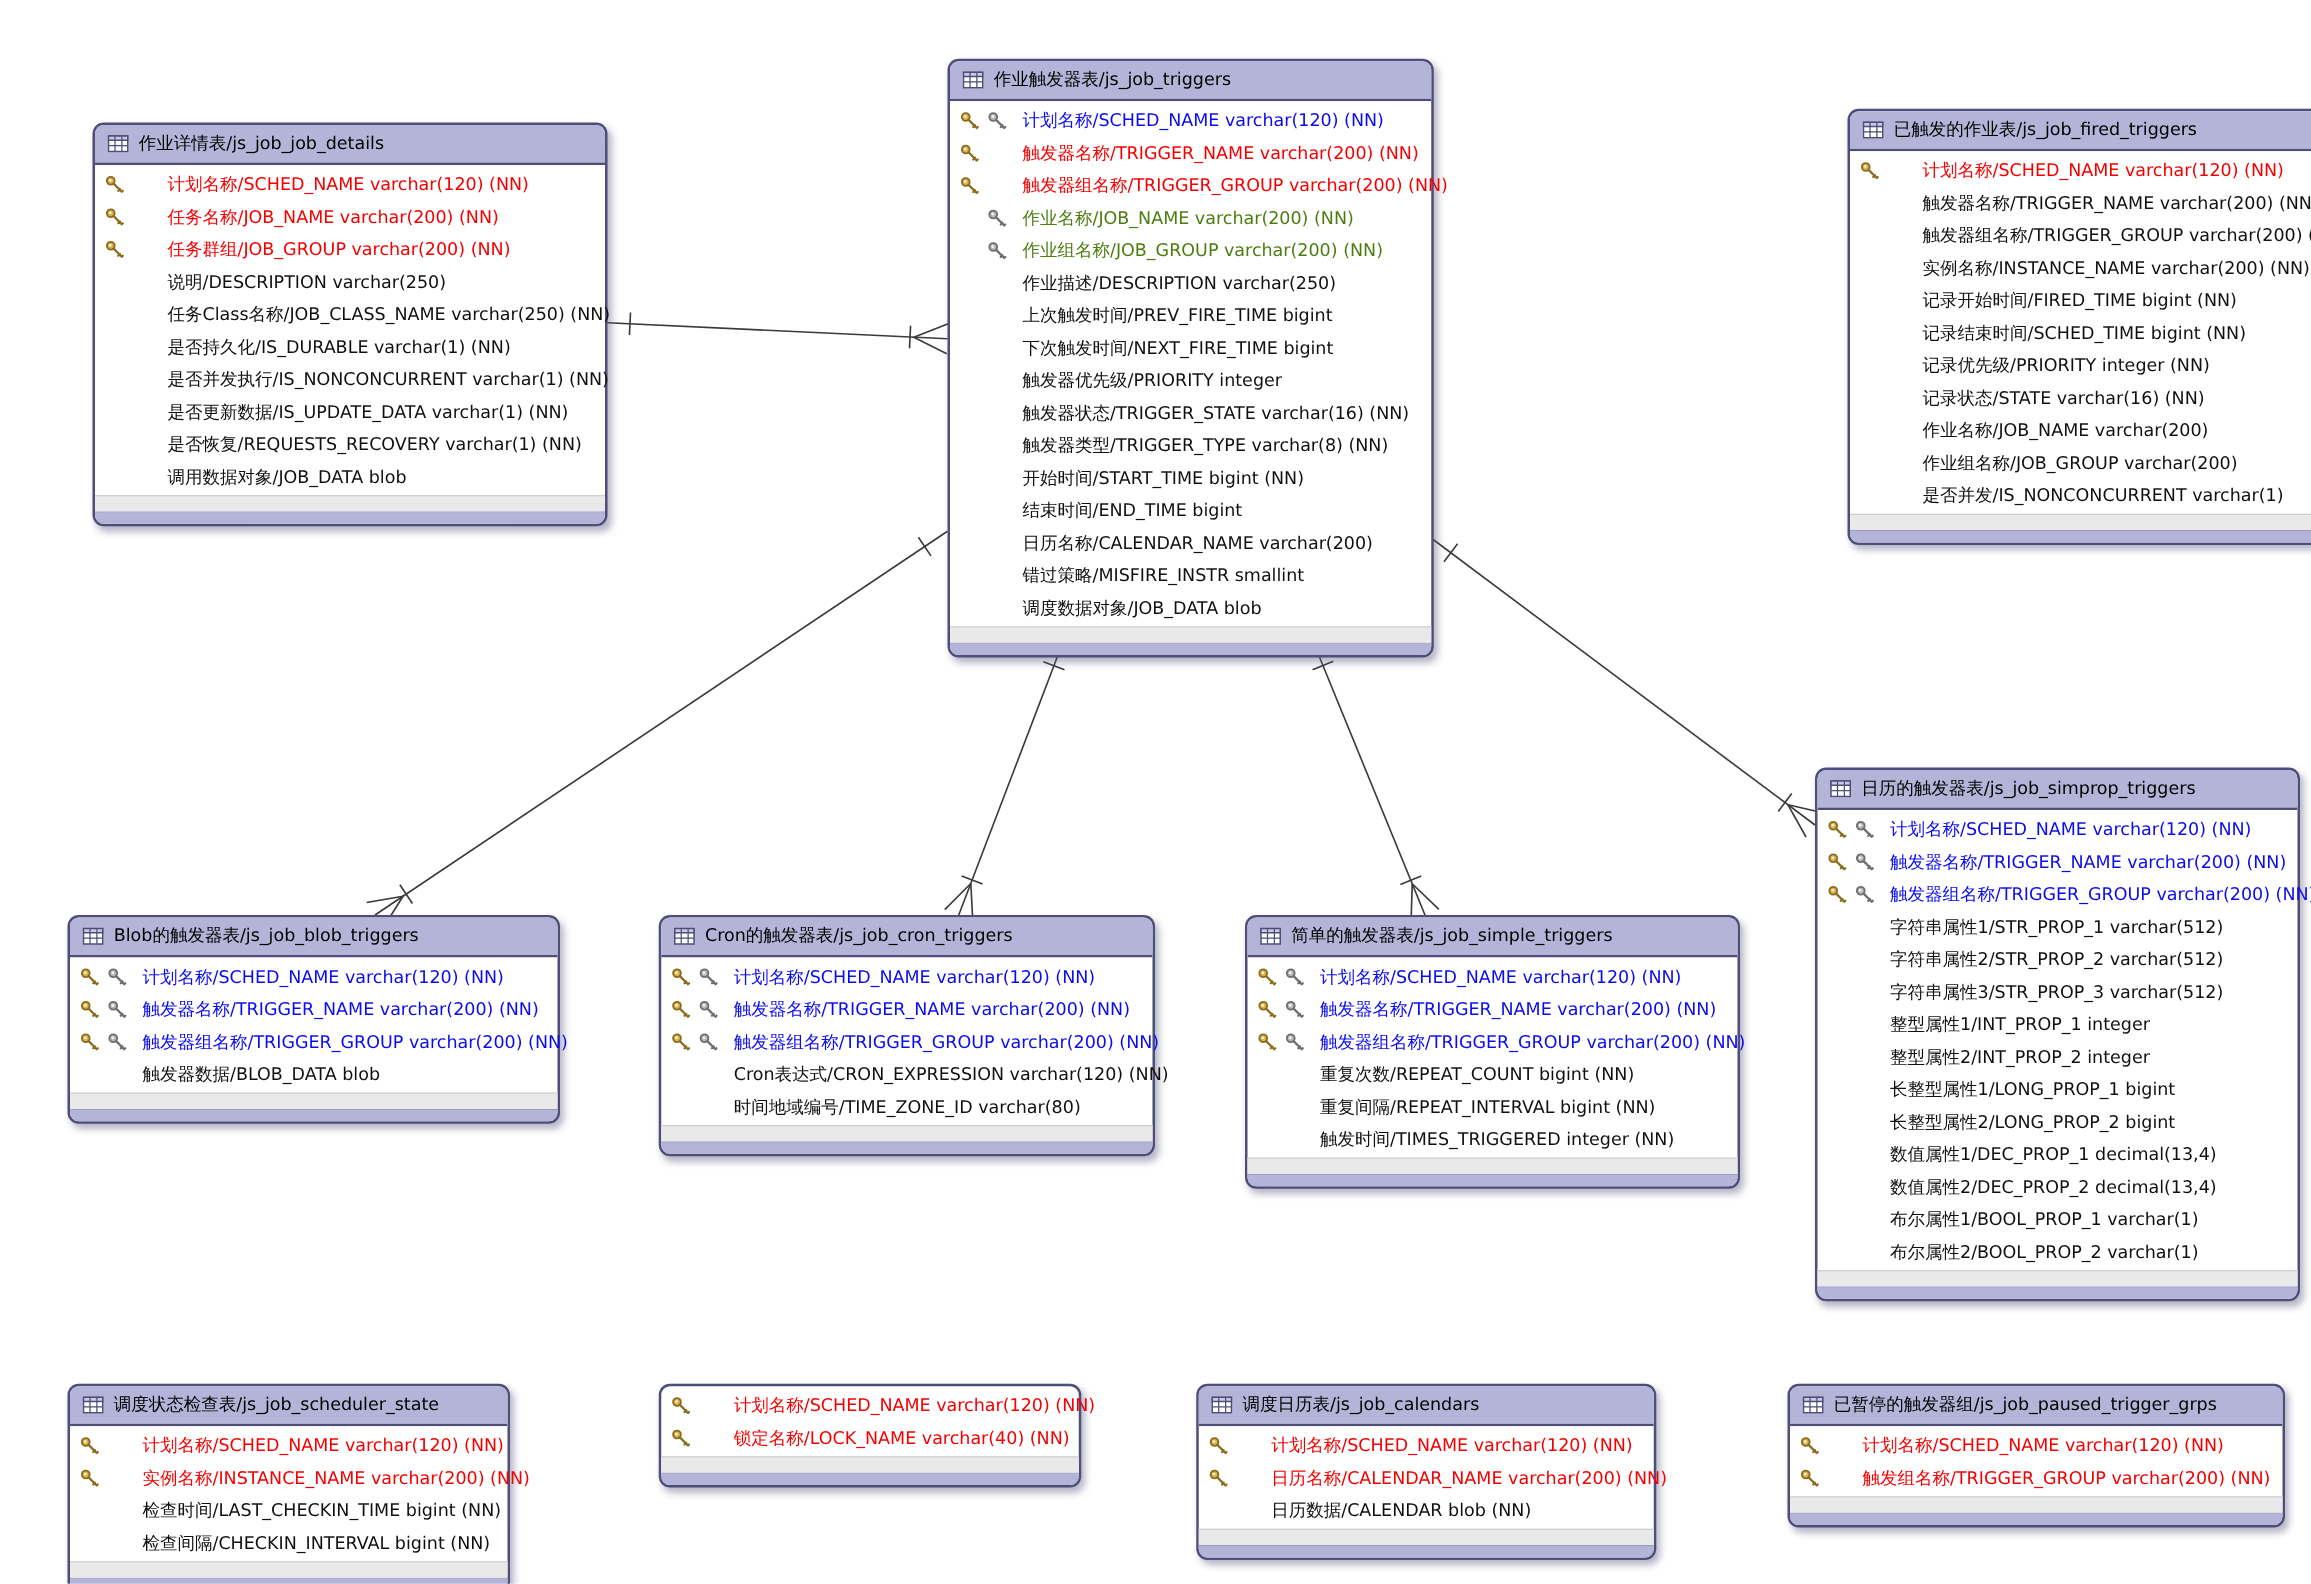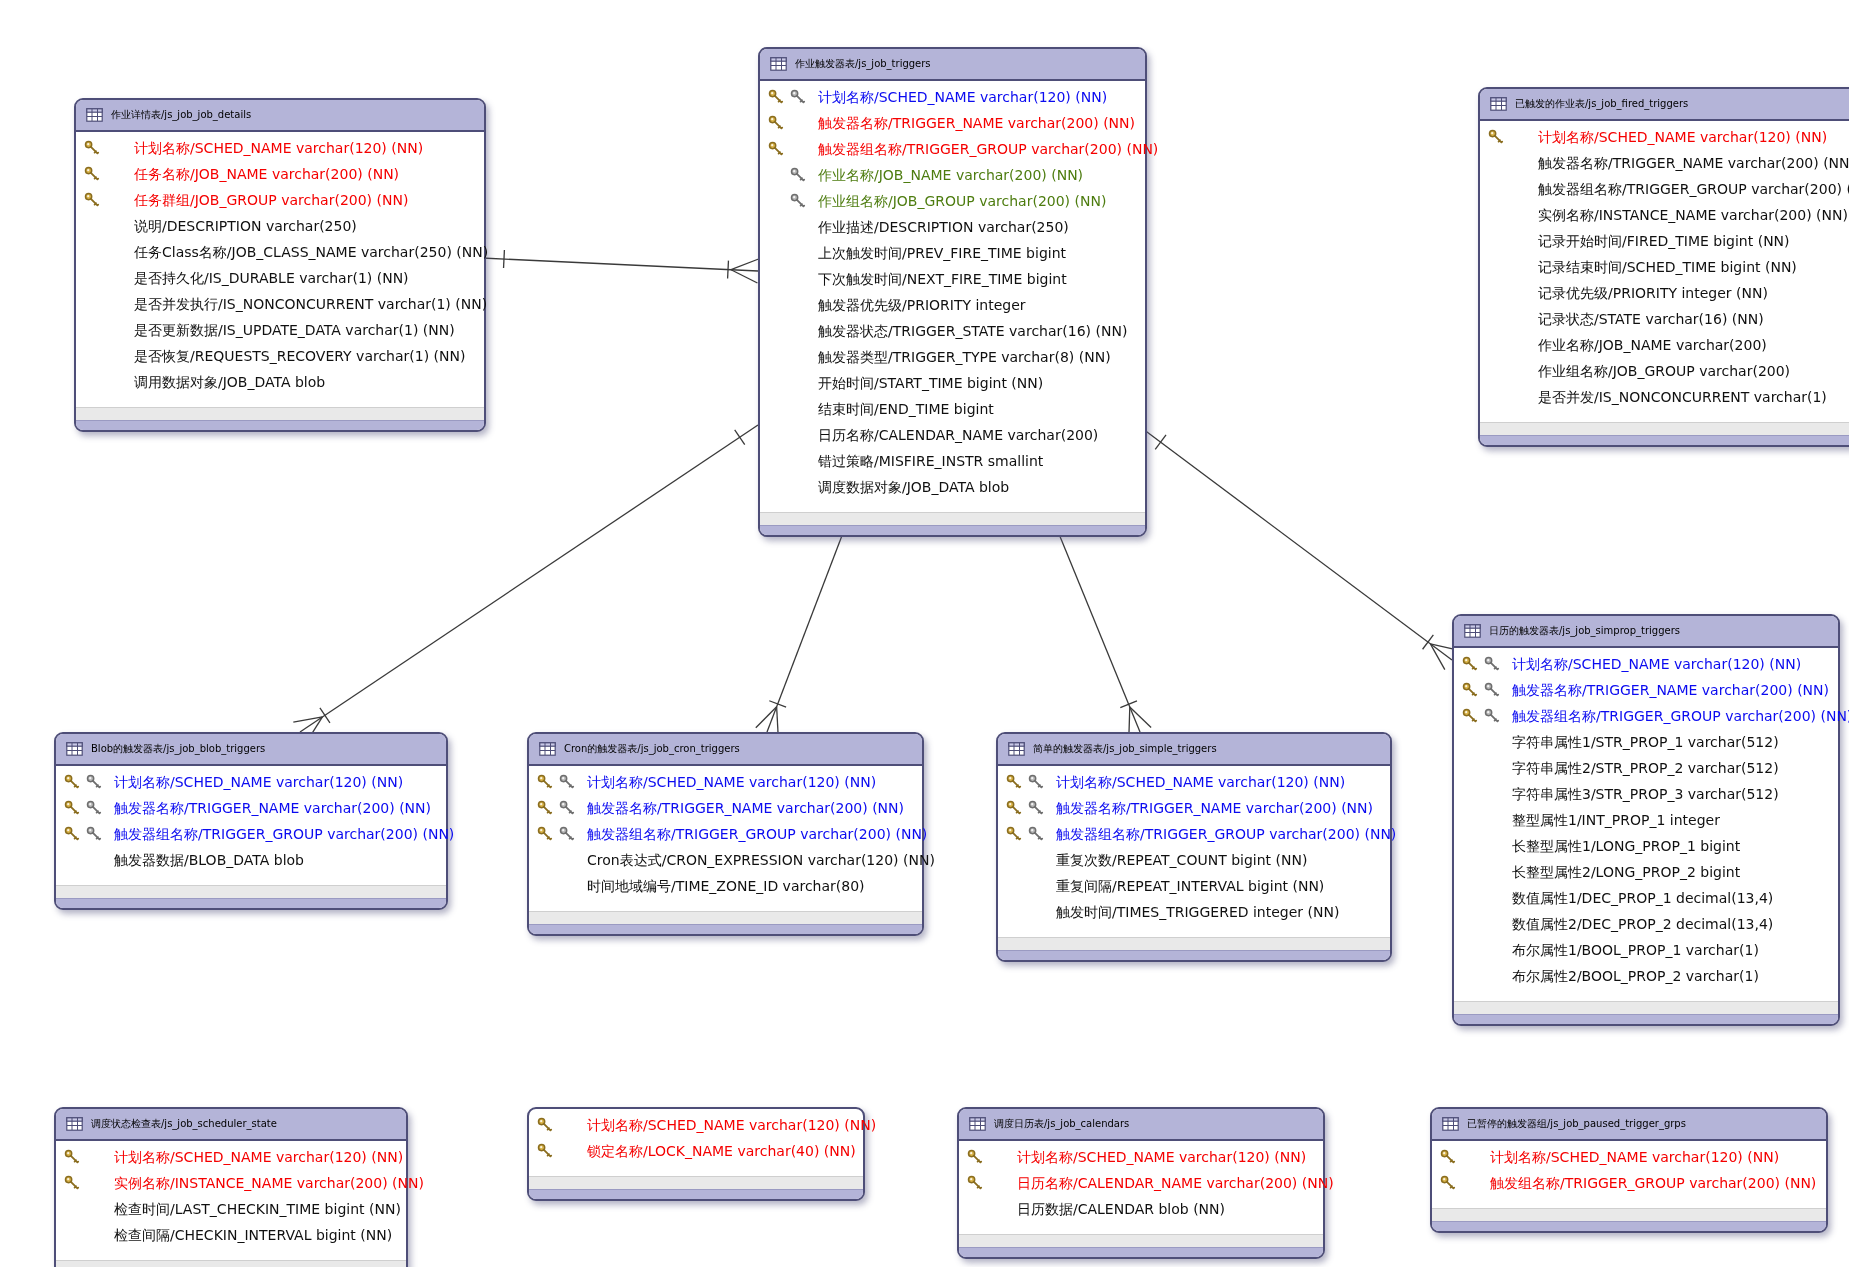--- a/index.html
+++ b/index.html
@@ -11,23 +11,23 @@
   #relations-layer{position:absolute;left:0;top:0;width:1849px;height:1267px;}
   #tables-layer{position:absolute;left:0;top:0;width:1849px;height:1267px;}
   .tbl{
     position:absolute;background:#ffffff;
     border:2px solid #4e4e78;border-radius:9px;
     box-shadow:3px 4px 6px rgba(90,90,130,.45);
   }
   .tbl-h{
     height:30px;background:#b4b4d8;border-bottom:2px solid #4e4e78;
     border-radius:7px 7px 0 0;display:flex;align-items:center;
-    padding:0 10px;font-size:10px;color:#000;gap:8px;white-space:nowrap;
+    padding:0 10px;font-size:14px;color:#000;gap:8px;white-space:nowrap;
   }
-  .rows{padding:3px 0 12px 0;border-radius:14px;}
+  .rows{padding:3px 0 1px 0;border-radius:14px;}
   .row{height:26px;line-height:26px;position:relative;padding-left:58px;font-size:14px;white-space:nowrap;}
   .kicon{position:absolute;top:5px;}
   .k1{left:8px;} .k2{left:30px;}
   .ft1{height:12px;background:#e9e9e9;border-top:1px solid #cfcfcf;}
   .ft2{height:9px;background:#b4b4d8;border-radius:0 0 7px 7px;border-top:1px solid #9a9ac2;}
   .c-blue{color:#0b0bf0;} .c-red{color:#f50000;} .c-green{color:#4d7c0f;} .c-black{color:#101010;}
 </style>
 </head>
 <body>
 
@@ -222,20 +222,21 @@
             <path d="M6.9 6.9 L13.4 13.4 M13.4 13.4 L14.2 12.6 M10.6 12.6 L12 11.2" stroke="#8a6d1f" stroke-width="1.8" fill="none" stroke-linecap="round"></path>
           </svg><svg width="16" height="16" viewBox="0 0 16 16" class="kicon k2">
             <circle cx="4.6" cy="4.6" r="3.1" fill="#b8b8b8" stroke="#6e6e6e" stroke-width="1.5"></circle>
             <circle cx="4.2" cy="4.2" r="1.1" fill="#ffffff" fill-opacity="0.85"></circle>
             <path d="M6.9 6.9 L13.4 13.4 M13.4 13.4 L14.2 12.6 M10.6 12.6 L12 11.2" stroke="#6e6e6e" stroke-width="1.8" fill="none" stroke-linecap="round"></path>
           </svg><span>触发器组名称/TRIGGER_GROUP varchar(200) (NN)</span></div>
         <div class="row c-black"><span>字符串属性1/STR_PROP_1 varchar(512)</span></div>
         <div class="row c-black"><span>字符串属性2/STR_PROP_2 varchar(512)</span></div>
         <div class="row c-black"><span>字符串属性3/STR_PROP_3 varchar(512)</span></div>
         <div class="row c-black"><span>整型属性1/INT_PROP_1 integer</span></div>
+        <div class="row c-black"><span>整型属性2/INT_PROP_2 integer</span></div>
         <div class="row c-black"><span>长整型属性1/LONG_PROP_1 bigint</span></div>
         <div class="row c-black"><span>长整型属性2/LONG_PROP_2 bigint</span></div>
         <div class="row c-black"><span>数值属性1/DEC_PROP_1 decimal(13,4)</span></div>
         <div class="row c-black"><span>数值属性2/DEC_PROP_2 decimal(13,4)</span></div>
         <div class="row c-black"><span>布尔属性1/BOOL_PROP_1 varchar(1)</span></div>
         <div class="row c-black"><span>布尔属性2/BOOL_PROP_2 varchar(1)</span></div>
       </div>
       <div class="ft1"></div>
       <div class="ft2"></div>
     </div>

